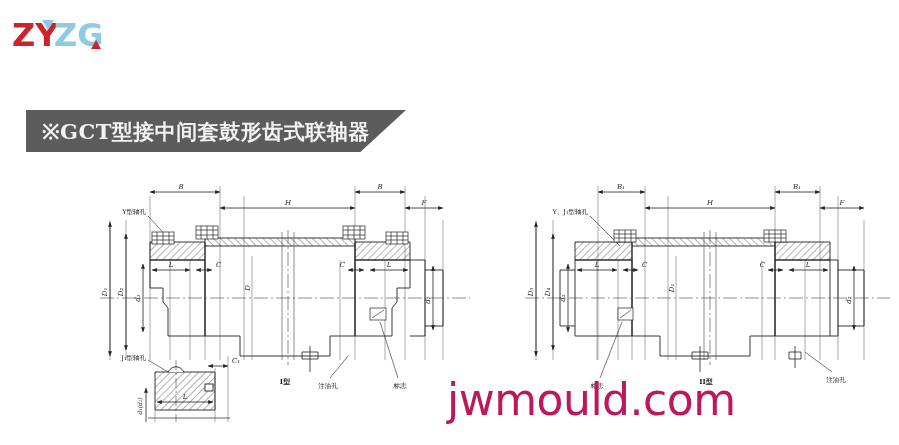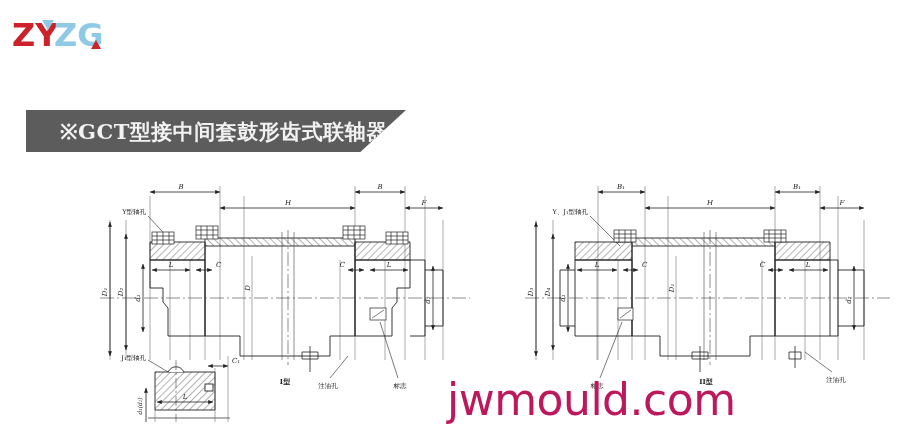--- a/index.html
+++ b/index.html
@@ -36,21 +36,21 @@
     clip-path: polygon(0 0, 100% 0, 88% 100%, 0 100%);
     display: flex;
     align-items: center;
   }
   #title-text {
     color: #f2f2f2;
     font-family: "DejaVu Serif", "Liberation Serif", serif;
     font-weight: bold;
     font-size: 21px;
     letter-spacing: 0.5px;
-    padding-left: 34px;
+    padding-left: 16px;
     white-space: nowrap;
   }
 
   
   #drawing {
     position: absolute;
     left: 0;
     top: 160px;
     width: 899px;
     height: 270px;

